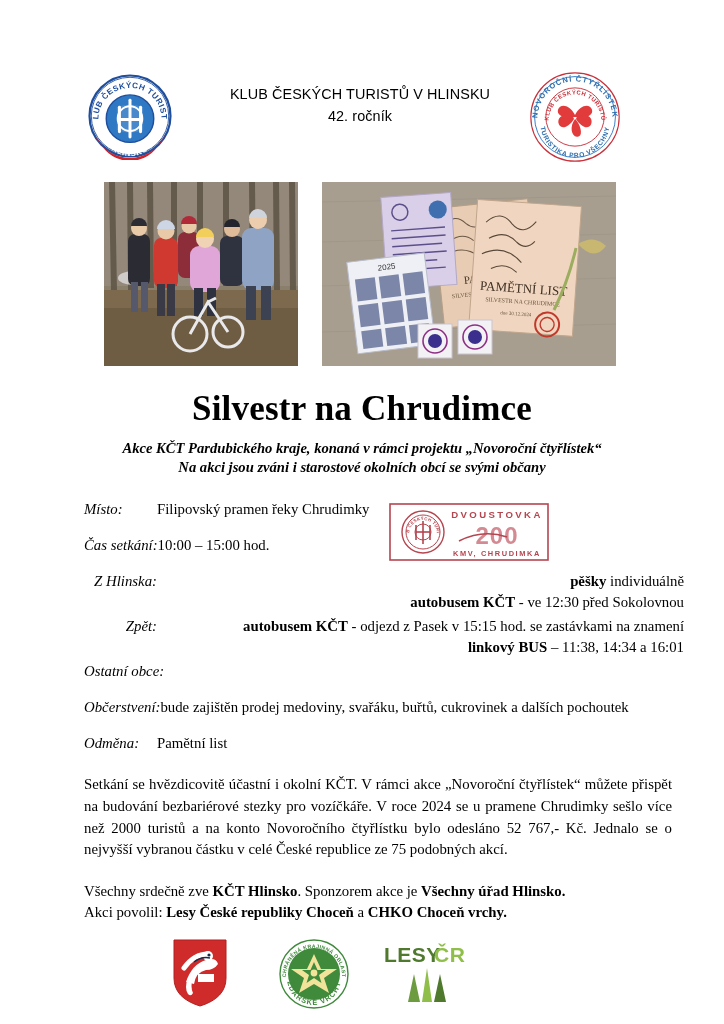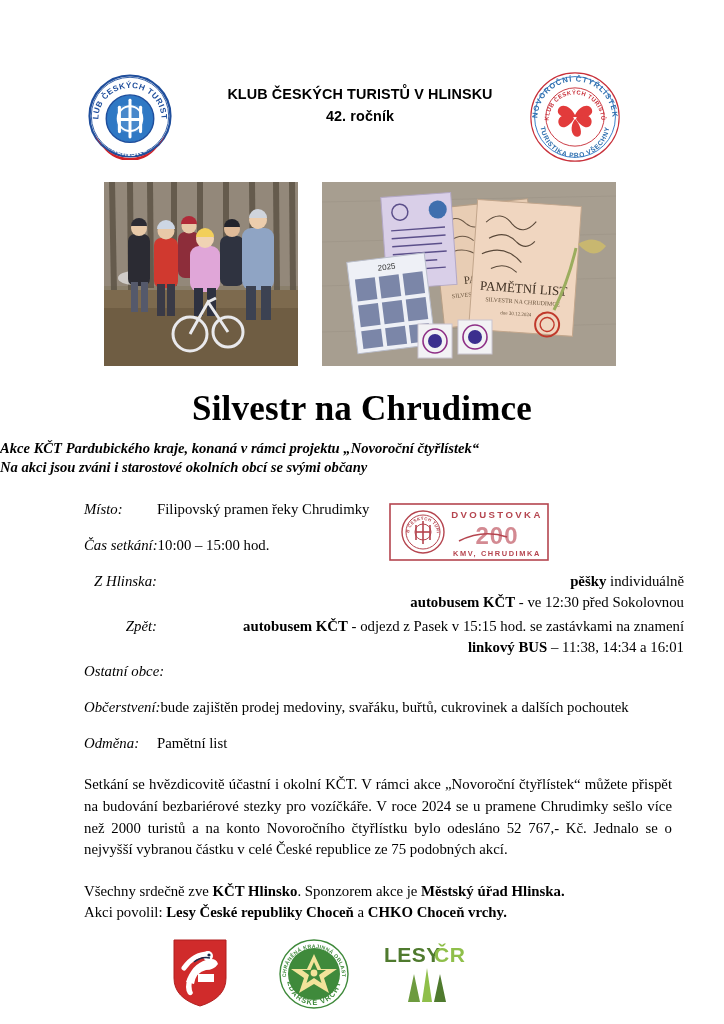--- a/index.html
+++ b/index.html
@@ -22,21 +22,21 @@
     height: 108px;
     margin-top: 68px;
   }
   .header-text {
     position: absolute;
     left: 170px;
     top: 16px;
     width: 380px;
     text-align: center;
     font-family: "Liberation Sans", "DejaVu Sans", sans-serif;
-    font-weight: bold;
+    font-weight: normal;
     font-size: 14.4px;
     line-height: 1.52;
     letter-spacing: .1px;
   }
   .logo-kct-left {
     position: absolute;
     left: 86px;
     top: 4px;
     width: 88px;
     height: 88px;
@@ -67,20 +67,21 @@
   
   .title {
     text-align: center;
     font-size: 35px;
     font-weight: bold;
     letter-spacing: .2px;
     margin-top: 18px;
     line-height: 1.1;
   }
   .subtitle {
+    text-align: center;
     font-style: italic;
     font-weight: bold;
     font-size: 14.6px;
     line-height: 1.32;
     margin-top: 10px;
   }
 
   
   .details {
     margin-top: 22px;
@@ -430,21 +431,21 @@
 
   <div class="row">
     <span class="row-label">Odměna:</span>
     <span class="row-value">Pamětní list</span>
   </div>
 </div>
 
 <p class="para big">Setkání se hvězdicovitě účastní i okolní KČT. V rámci akce „Novoroční čtyřlístek“ můžete přispět na budování bezbariérové stezky pro vozíčkáře. V roce 2024 se u pramene Chrudimky sešlo více než 2000 turistů a na konto Novoročního čtyřlístku bylo odesláno 52 767,- Kč. Jednalo se o nejvyšší vybranou částku v celé České republice ze 75 podobných akcí.</p>
 
 <div class="closing">
-  <span class="ln"><span>Všechny srdečně zve </span><b>KČT Hlinsko</b><span>. Sponzorem akce je </span><b>Městský úřad Hlinska.</b></span>
+  <span class="ln"><span>Všechny srdečně zve </span><b>KČT Hlinsko</b><span>. Sponzorem akce je </span><b>Všechny úřad Hlinsko.</b></span>
   <span class="ln"><span>Akci povolil: </span><b>Lesy České republiky Choceň</b><span> a </span><b>CHKO Choceň vrchy.</b></span>
 </div>
 
 <div class="sponsors">
 
   <div class="sp sp-hlinsko">
     <svg viewBox="0 0 56 70" aria-hidden="true">
       <path d="M2 2 H54 V40 Q54 60 28 68 Q2 60 2 40 Z" fill="#d02b2b" stroke="#b01f1f" stroke-width="1"></path>
       <path d="M14 44 q6 -18 20 -22 q10 -3 12 4 q-4 6 -12 6 q-10 2 -12 14 z" fill="#ffffff"></path>
       <path d="M12 30 q10 -14 24 -14" stroke="#ffffff" stroke-width="5" fill="none" stroke-linecap="round"></path>

